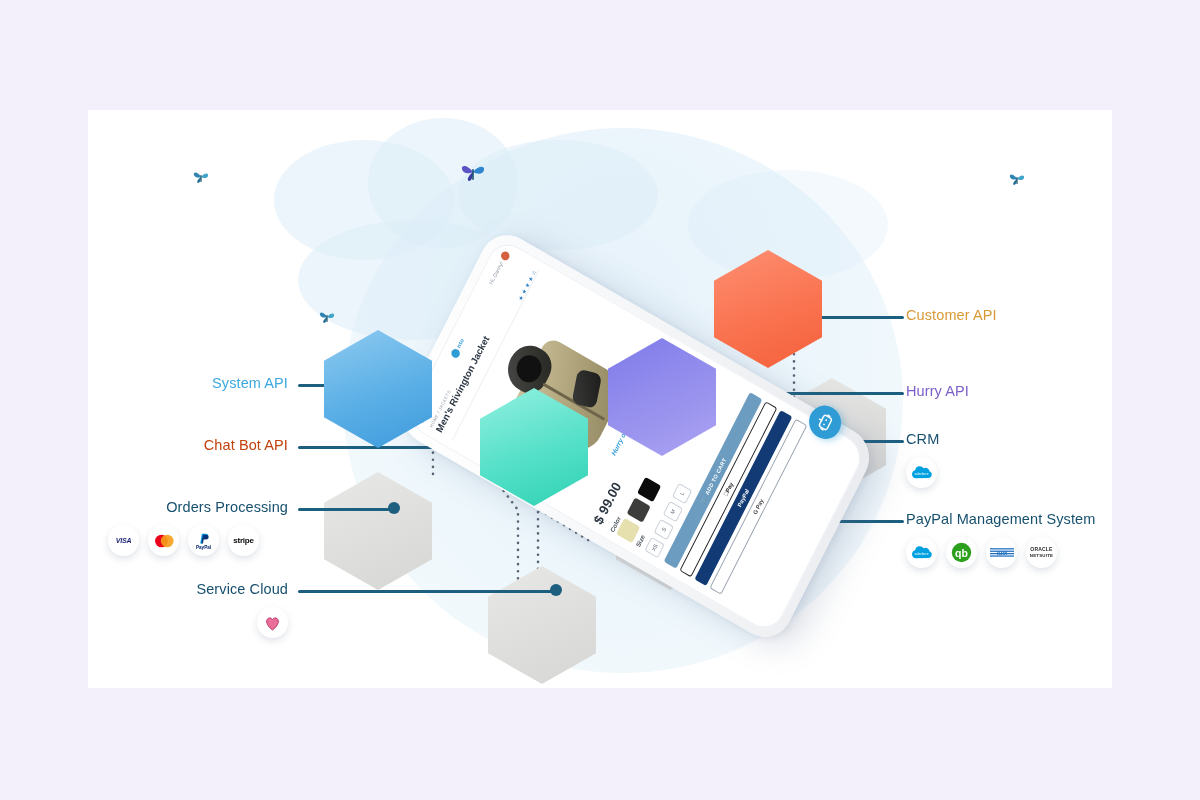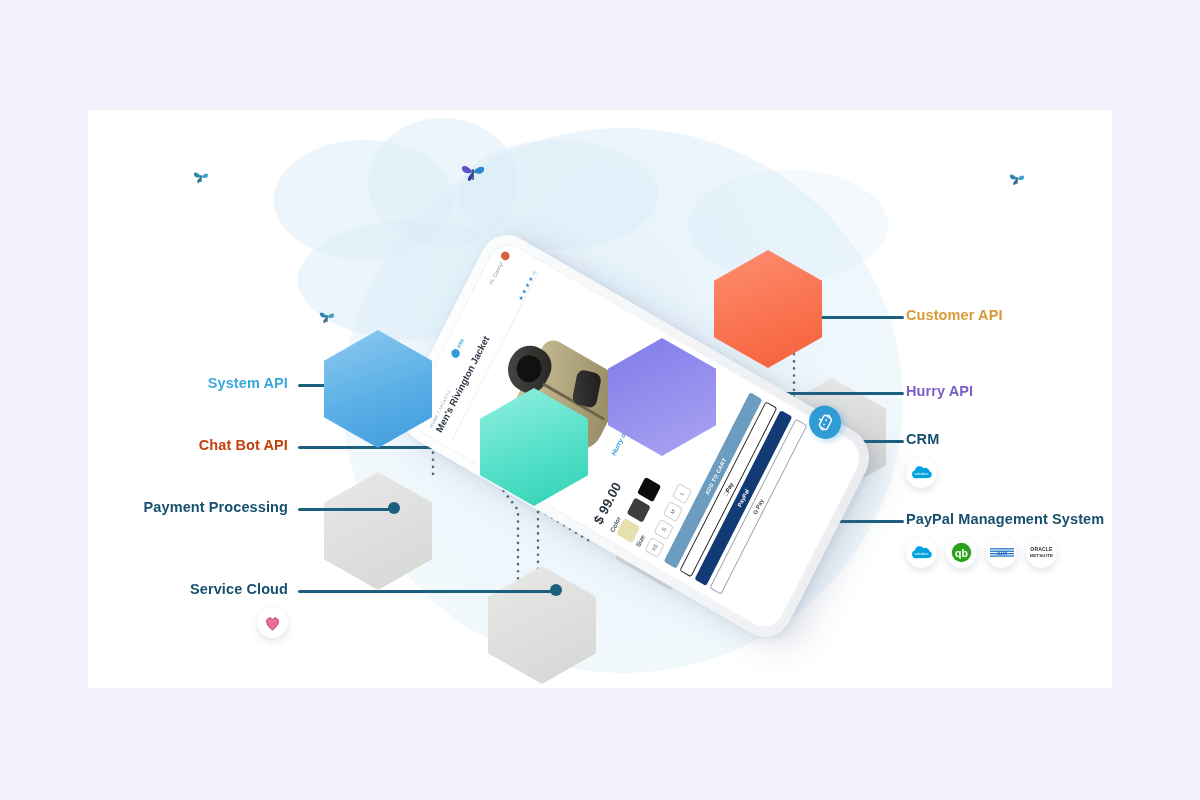--- a/index.html
+++ b/index.html
@@ -117,21 +117,21 @@
     clip-path: polygon(0% 12%, 100% 26%, 100% 74%, 0% 88%);
     opacity:.85;
   }
 
   
   .conn { position:absolute; height:2.5px; background:#1d5f7f; border-radius:2px; }
   .dot { position:absolute; width:12px; height:12px; border-radius:50%; background:#1d5f7f; }
 
   
   .label {
-    position:absolute; font-size:14.5px; font-weight:700; letter-spacing:.1px;
+    position:absolute; font-size:14.5px; font-weight:400; letter-spacing:.1px;
     white-space:nowrap;
   }
   .label.right { text-align:left; }
   .label.left { text-align:right; }
 
   
   .chips { position:absolute; display:flex; gap:9px; }
   .chip {
     width:31px;height:31px;border-radius:50%;background:#fff;
     box-shadow:0 3px 7px rgba(70,90,120,.17);
@@ -335,22 +335,43 @@
     <div class="conn" style="left:756px;top:330px;width:60px;"></div>
     <div class="dot" style="left:746px;top:324px;"></div>
 
     <div class="conn" style="left:606px;top:410px;width:210px;"></div>
     <div class="dot" style="left:596px;top:404px;"></div>
 
     <div class="label left" style="left:0;top:265px;width:200px;color:#3ba9de;">System API</div>
 
     <div class="label left" style="left:0;top:327px;width:200px;color:#c2410c;">Chat Bot API</div>
 
-    <div class="label left" style="left:0;top:389px;width:200px;color:#17506e;">Payment Processing</div>
-
+    <div class="label left" style="left:0;top:389px;width:200px;color:#17506e;">Orders Processing</div>
+
+    <div class="chips" style="left:20px;top:415px;">
+      <div class="chip">
+        <span class="chip-txt" style="color:#1a1f71;font-style:italic;">VISA</span>
+      </div>
+      <div class="chip">
+        <svg width="22" height="14" viewBox="0 0 34 22">
+          <circle cx="13" cy="11" r="10" fill="#eb001b"></circle>
+          <circle cx="22" cy="11" r="10" fill="#f79e1b" fill-opacity=".9"></circle>
+        </svg>
+      </div>
+      <div class="chip" style="flex-direction:column;">
+        <svg width="13" height="13" viewBox="0 0 24 24">
+            <path d="M6 21 L9 3 h7 a5 5 0 0 1 0 10 h-5 l-1.3 8z" fill="#009cde"></path>
+            <path d="M8 21 L11 5 h6 a4.4 4.4 0 0 1 0 9 h-4.6 L11 21z" fill="#012169" opacity=".85"></path>
+          </svg>
+        <span style="font-size:4.6px;font-weight:800;color:#012169;">PayPal</span>
+      </div>
+      <div class="chip">
+        <span class="chip-txt" style="color:#0a0a0a;font-size:8px;">stripe</span>
+      </div>
+    </div>
 
     <div class="label left" style="left:0;top:471px;width:200px;color:#17506e;">Service Cloud</div>
 
     <div class="chips" style="left:169px;top:497px;">
       <div class="chip">
         <svg width="17" height="16" viewBox="0 0 24 22">
           <path d="M12 21 C2 13,2 6,7 4 C10 3,12 6,12 6 C12 6,14 3,17 4 C22 6,22 13,12 21Z" fill="#ea6d9a" stroke="#b93c69" stroke-width="1.4"></path>
         </svg>
       </div>
     </div>

